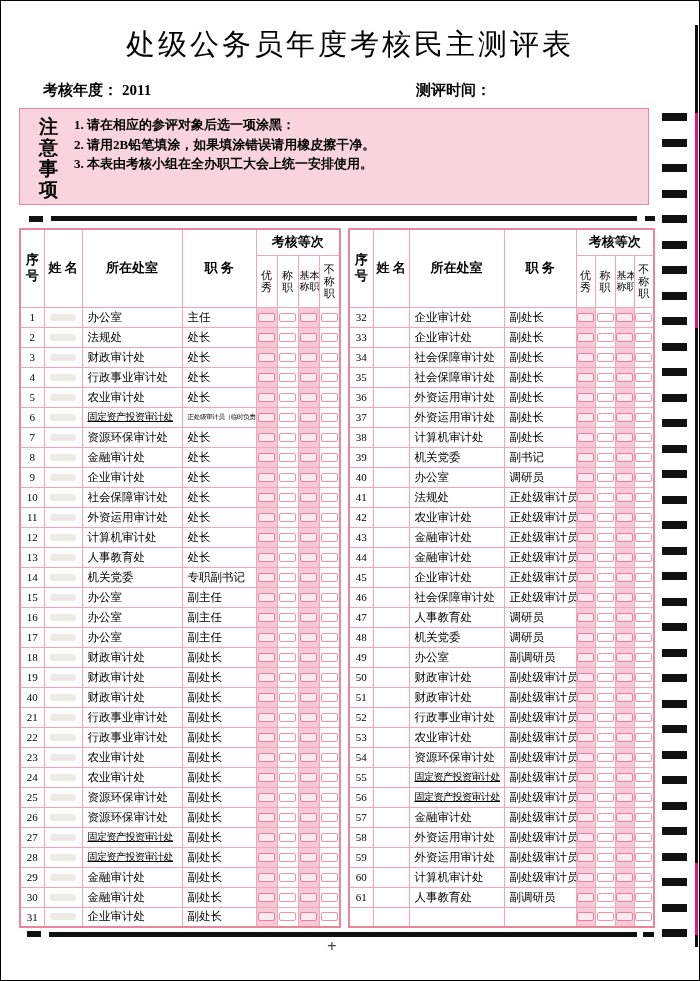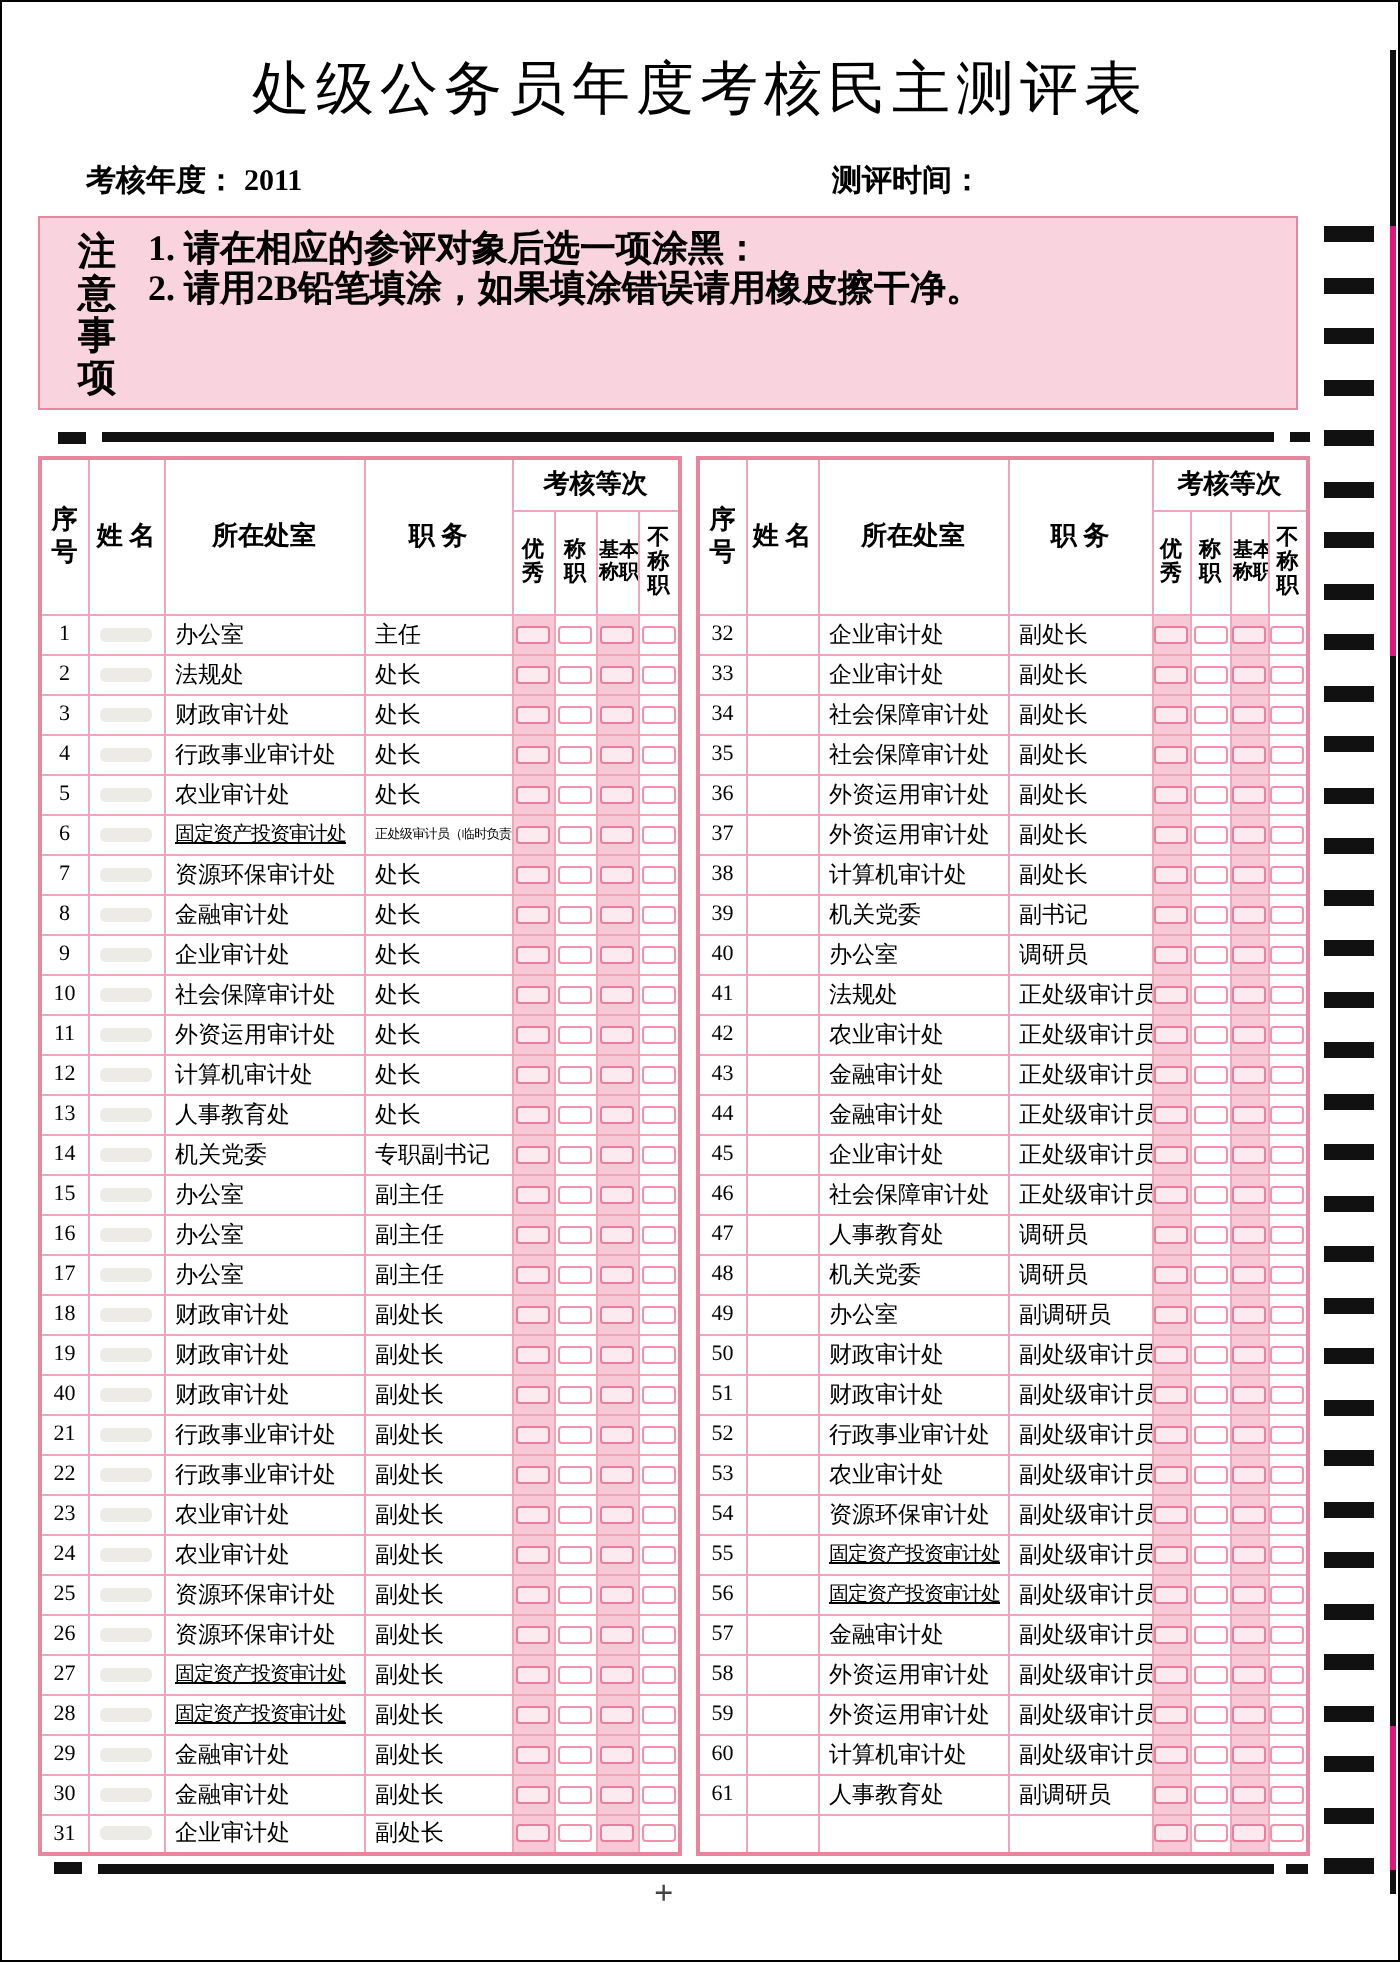--- a/index.html
+++ b/index.html
@@ -10,21 +10,21 @@
   .meta-year{position:absolute;top:80px;left:42px;font-size:15px;font-weight:bold;}
   .meta-year b{font-weight:bold;margin-left:4px;}
   .meta-time{position:absolute;top:80px;left:415px;font-size:15px;font-weight:bold;}
 
   
   .notice{position:absolute;left:18px;top:107px;width:630px;height:97px;background:#f9d3de;
           border:1px solid #e8859f;box-sizing:border-box;display:flex;}
   .notice-head{width:54px;display:flex;align-items:flex-start;justify-content:center;padding-top:7px;}
   .notice-head span{display:block;width:16px;word-break:break-all;font-size:19px;font-weight:bold;
           line-height:21px;text-align:center;}
-  .notice-body{flex:1;font-size:18px;line-height:19.5px;padding-top:6px;font-weight:bold;}
+  .notice-body{flex:1;font-size:13px;line-height:19.5px;padding-top:6px;font-weight:bold;}
   .notice-line{white-space:nowrap;}
   .notice-fill{padding-left:15px;display:flex;align-items:center;gap:6px;height:19.5px;}
   .gap28{width:28px;}
   .mk{display:inline-block;position:relative;vertical-align:middle;}
   .mk-correct{width:20px;height:9px;background:#111;border-radius:2px;}
   .mk-box{width:17px;height:9px;border:1px solid #ef93ab;border-radius:2px;background:#fff;box-sizing:border-box;}
   .mk-check::before{content:"✓";position:absolute;left:2px;top:-7px;font-size:12px;color:#111;font-weight:bold;}
   .mk-cross::before{content:"×";position:absolute;left:3px;top:-6px;font-size:12px;color:#111;font-weight:bold;}
   .mk-half::before{content:"";position:absolute;left:0;top:0;width:60%;height:100%;background:#111;}
   .mk-dash{width:18px;height:4px;background:#111;border:none;border-radius:1px;}
@@ -37,21 +37,21 @@
   
   table.dtable{position:absolute;top:227px;border-collapse:collapse;table-layout:fixed;
                background:#fff;border:2px solid #e8859f;}
   table.dtable.tleft{left:18px;width:320px;}
   table.dtable.tright{left:347px;width:305px;}
   .dtable th,.dtable td{border:1px solid #f2a6ba;padding:0;overflow:hidden;box-sizing:border-box;}
   .dtable thead th{font-weight:bold;font-size:13px;background:#fff;}
   tr.h1{height:26px;}
   tr.h2{height:52px;}
   .stack2{display:block;width:15px;margin:0 auto;word-break:break-all;line-height:16px;font-size:13px;}
-  .vlabel{display:block;width:13px;margin:0 auto;word-break:break-all;line-height:12px;font-size:11px;font-weight:bold;}
+  .vlabel{display:block;width:13px;margin:0 auto;word-break:break-all;line-height:12px;font-size:11px;font-weight:normal;}
   .vlabel.w2{width:22px;font-size:10px;line-height:11px;text-align:center;}
   .dtable tbody tr{height:20px;}
   td.seq{text-align:center;font-size:11px;}
   td.namecell{}
   td.office{font-size:11.5px;padding-left:5px;white-space:nowrap;}
   td.office.tight{font-size:10px;letter-spacing:-0.5px;text-decoration:underline;}
   td.pos{font-size:11.5px;padding-left:5px;white-space:nowrap;}
   td.pos.small{font-size:6.5px;letter-spacing:-0.3px;}
   th.shaded,td.shaded{background:#f7c9d6;}
   .bubble{width:15px;height:7px;border:1px solid #ee93ab;border-radius:2px;background:#fff;margin:0 auto;}
@@ -75,20 +75,21 @@
   <div class="meta-year"><span>考核年度：</span><b>2011</b></div>
   <div class="meta-time"><span>测评时间：</span></div>
 
   <div class="notice">
     <div class="notice-head">
       <span>注意事项</span>
     </div>
     <div class="notice-body">
       <div class="notice-line">1. 请在相应的参评对象后选一项涂黑：</div>
       <div class="notice-line">2. 请用2B铅笔填涂，如果填涂错误请用橡皮擦干净。</div>
+      <div class="notice-line">3. 本表由考核小组在全办职工大会上统一安排使用。</div>
     </div>
   </div>
 
   <div class="regbar" style="left:28px;top:215px;width:14px;height:6px;"></div>
   <div class="regbar" style="left:50px;top:215px;width:586px;height:5px;"></div>
   <div class="regbar" style="left:644px;top:215px;width:10px;height:5px;"></div>
 
   <table class="dtable tleft">
     <colgroup>
       <col style="width:24px">

